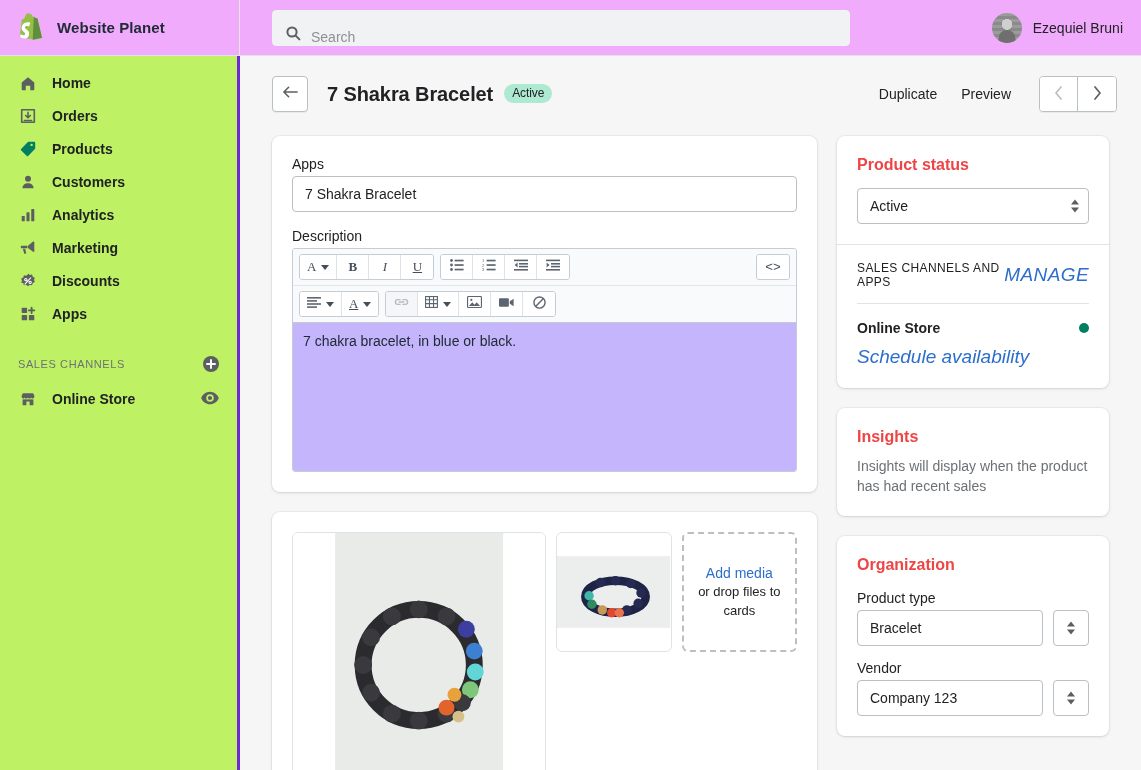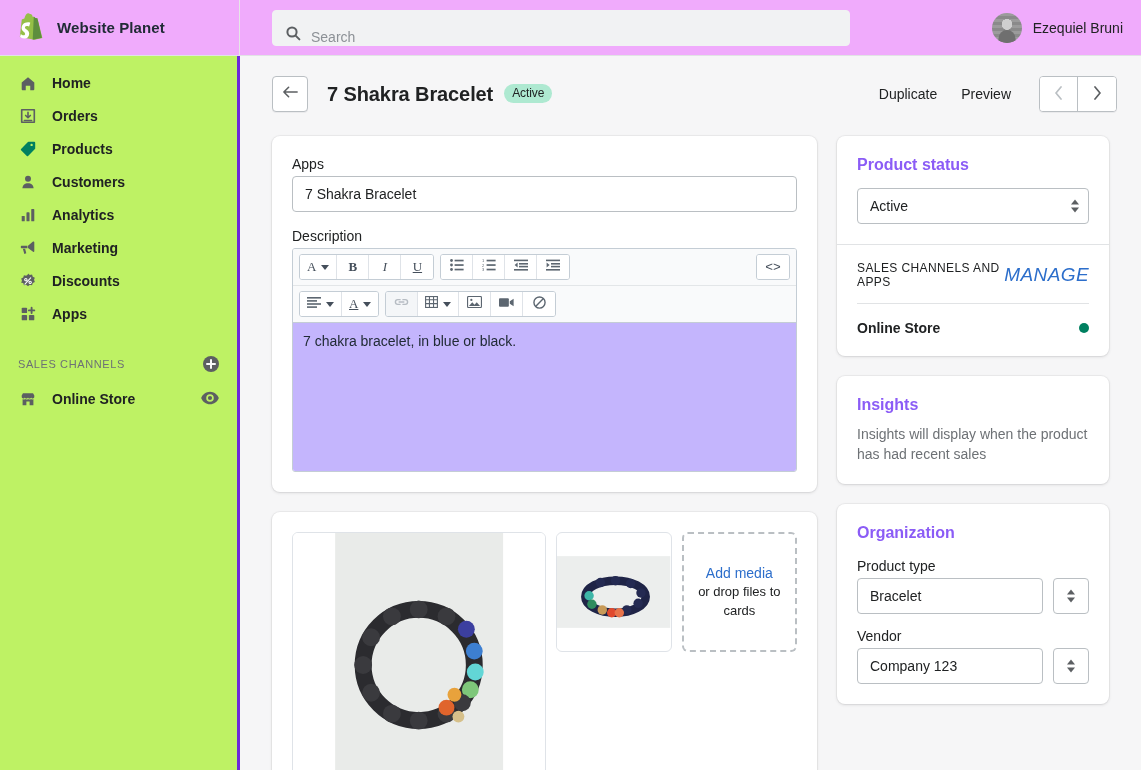--- a/index.html
+++ b/index.html
@@ -164,21 +164,21 @@
   .cols { display: flex; gap: 20px; align-items: flex-start; }
   .col-left { width: 545px; flex: 0 0 545px; }
   .col-right { width: 272px; flex: 0 0 272px; }
 
   .card {
     background: #fff; border-radius: 8px;
     box-shadow: 0 0 0 1px rgba(63,63,68,.05), 0 1px 3px rgba(63,63,68,.15);
     margin-bottom: 20px;
   }
   .card-pad { padding: 20px; }
-  .card-title { font-size: 16px; font-weight: bold; color: #8b5cf6; }
+  .card-title { font-size: 16px; font-weight: bold; color: #ef4444; }
 
   .field-label { font-size: 14px; color: #202223; margin-bottom: 4px; display:block; }
   .text-input {
     width: 100%; height: 36px;
     border: 1px solid #babfc3; border-radius: 4px;
     background: #fff; padding: 0 12px;
     font-size: 14px; color: #202223;
     font-family: "Liberation Sans", sans-serif;
     outline: none;
   }
@@ -705,20 +705,23 @@
               <span>SALES CHANNELS AND APPS</span>
               <span class="link">Manage</span>
             </div>
 
             <div class="divider"></div>
 
             <div class="row-between">
               <span class="bold-14">Online Store</span>
               <span class="dot"></span>
             </div>
+            <div style="margin-top:10px;">
+              <span class="link">Schedule availability</span>
+            </div>
           </div>
         </div>
 
         <div class="card insights-card">
           <div class="card-pad">
             <div class="card-title">Insights</div>
             <div class="muted">Insights will display when the product has had recent sales</div>
           </div>
         </div>
 

